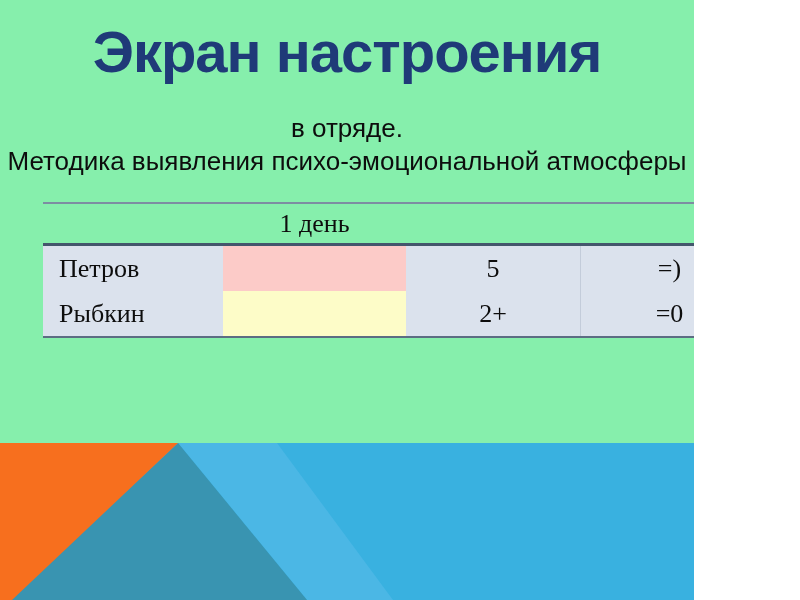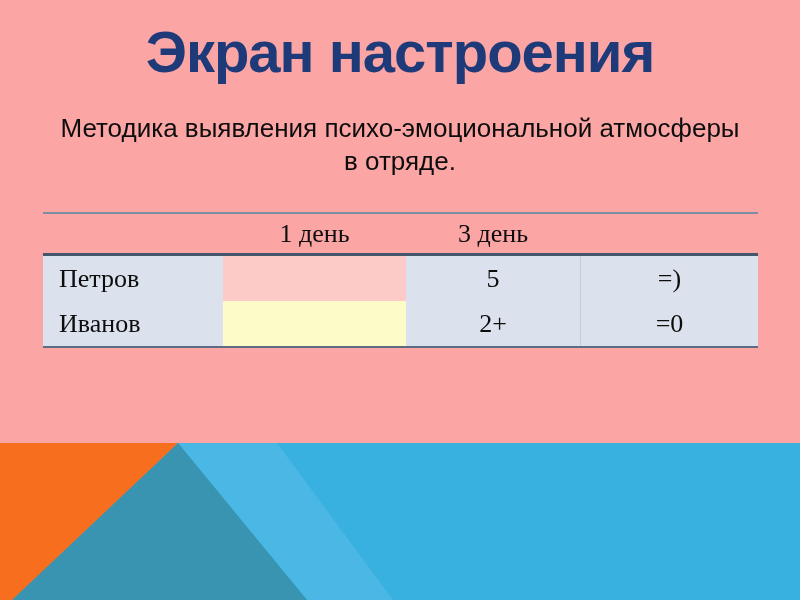--- a/index.html
+++ b/index.html
@@ -1,23 +1,23 @@
 <!DOCTYPE html>
 <html><head>
 <meta charset="utf-8">
 <style>
   * { margin: 0; padding: 0; box-sizing: border-box; }
   html, body { width: 800px; height: 600px; }
   body { font-family: "Liberation Sans", sans-serif; background: #ffffff; }
 
   .slide {
     position: relative;
-    width: 800px;
+    width: 694px;
     height: 600px;
-    background: #fca5a5;
+    background: #86efac;
     overflow: hidden;
   }
 
   .title {
     position: absolute;
     top: 20px;
     left: 0;
     width: 100%;
     text-align: center;
     font-size: 58px;
@@ -35,21 +35,21 @@
     text-align: center;
     font-size: 26px;
     line-height: 33px;
     color: #0d0d0d;
   }
 
   
   .mood-table {
     position: absolute;
     left: 43px;
-    top: 212px;
+    top: 202px;
     width: 715px;
     font-family: "Liberation Serif", serif;
     font-size: 26px;
     color: #0d0d0d;
     border-top: 2px solid #7d8da2;
     border-bottom: 2px solid #5c6d83;
   }
   .tr {
     display: grid;
     grid-template-columns: 180px 183px 174px 178px;
@@ -78,44 +78,43 @@
   }
 </style>
 </head>
 <body>
 
 <div class="slide">
 
   <div class="title" style="color: rgb(31, 58, 120);">Экран настроения</div>
 
   <div class="subtitle">
+    <div>в отряде.</div>
     <div>Методика выявления психо-эмоциональной атмосферы</div>
-    <div>в отряде.</div>
   </div>
 
   <div class="mood-table">
 
     <div class="tr head">
       <div class="td name"></div>
       <div class="td">1 день</div>
-      <div class="td">3 день</div>
     </div>
 
     <div class="tr body band">
       <div class="td name">Петров</div>
       <div class="td">
         <div class="mood-swatch" style="background-color: rgb(252, 203, 200);"></div>
       </div>
       <div class="td">5</div>
       <div class="td divider">=)</div>
     </div>
 
 
     <div class="tr body band">
-      <div class="td name">Иванов</div>
+      <div class="td name">Рыбкин</div>
       <div class="td">
         <div class="mood-swatch" style="background-color: rgb(253, 252, 200);"></div>
       </div>
       <div class="td">2+</div>
       <div class="td divider">=0</div>
     </div>
 
   </div>
 
   <svg class="band-svg" viewBox="0 0 800 157" preserveAspectRatio="none">

